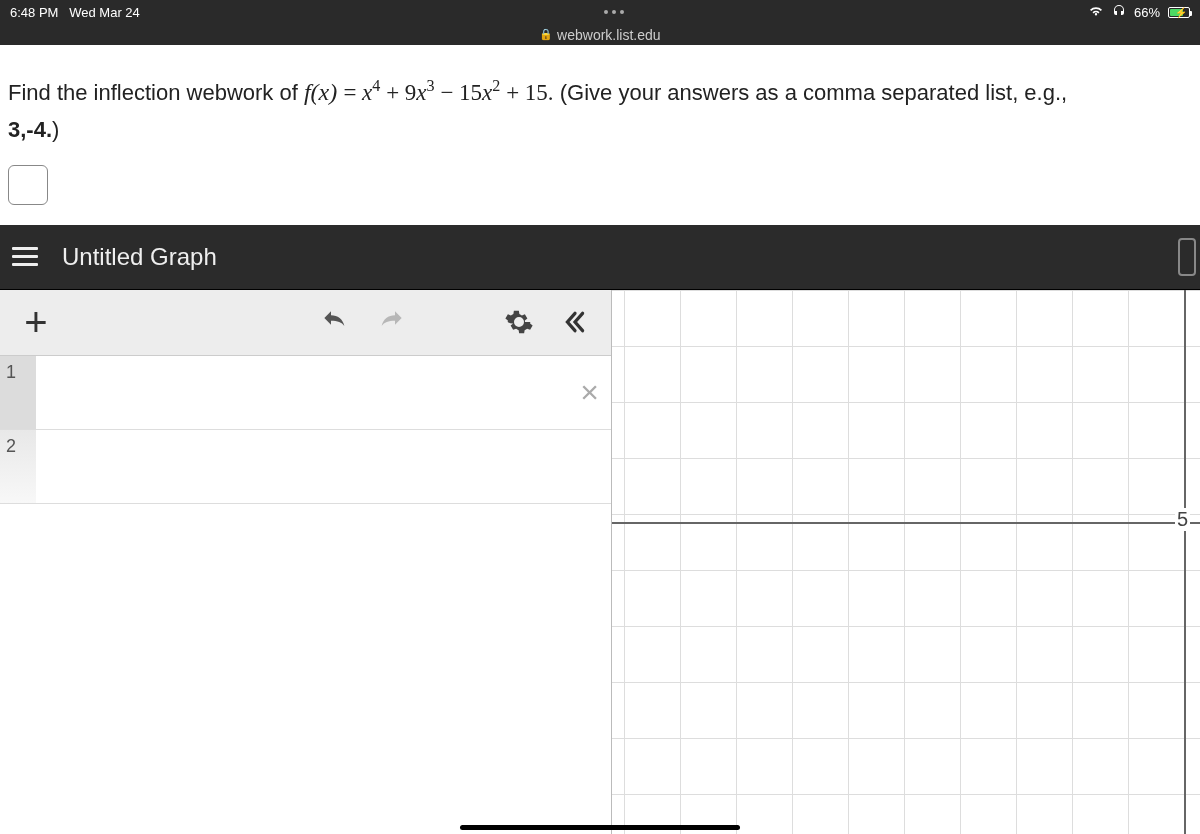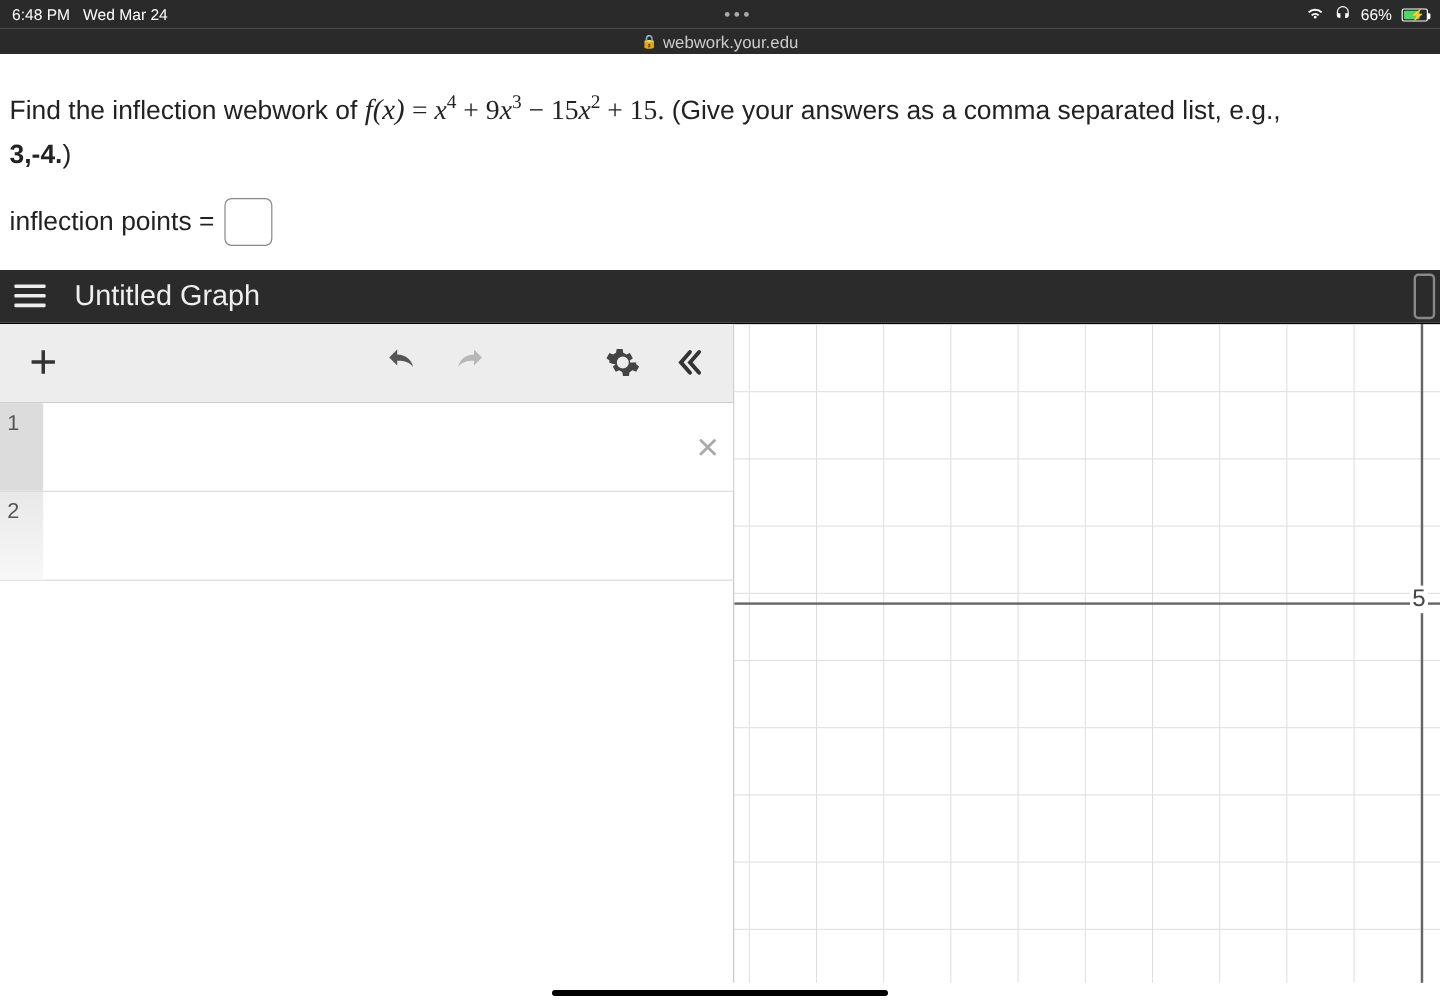--- a/index.html
+++ b/index.html
@@ -58,21 +58,21 @@
   }
   .answer-input {
     width: 40px;
     height: 40px;
     border: 1px solid #888;
     border-radius: 6px;
     font-size: 18px;
     padding: 4px;
   }
   .desmos-header {
-    height: 44px;
+    height: 64px;
     background: #2b2b2b;
     display: flex;
     align-items: center;
     padding: 0 12px;
     color: #eee;
   }
   .hamburger { width:30px; display:flex; flex-direction:column; gap:5px; cursor:pointer;}
   .hamburger span { display:block; height:3px; background:#eee; width:26px; border-radius:1px;}
   .graph-title { font-size:24px; margin-left:20px; color:#eee; }
   .desmos-logo { margin-left:auto; margin-right:150px; font-size:36px; color:#fff; font-family: -apple-system, sans-serif; letter-spacing:0.5px; font-weight:400;}
@@ -205,34 +205,33 @@
     <span>66%</span>
     <span class="battery-box">
       <span class="battery-fill"></span>
       <span class="charge-icon">⚡</span>
     </span>
   </div>
 </div>
 
 <div class="url-bar">
   <span class="lock">🔒</span>
-  <span>webwork.your.edu</span>
+  <span>webwork.list.edu</span>
 </div>
 
 <div class="problem">
   <span>Find the inflection webwork of </span>
   <span class="math-fx">f(x)</span>
   <span class="math-eq"> = </span>
   <span class="math-eq"><i>x</i><sup>4</sup> + 9<i>x</i><sup>3</sup> − 15<i>x</i><sup>2</sup> + 15.</span>
   <span> (Give your answers as a comma separated list, e.g.,</span><br>
   <b><span>3,-4.</span></b><span>)</span>
 </div>
 
 <div class="answer-row">
-  <span>inflection points =</span>
   <input class="answer-input" type="text" style="">
 </div>
 
 <div class="desmos-header" style="position:relative;">
   <div class="hamburger">
     <span></span>
       <span></span>
       <span></span>
   </div>
   <div class="graph-title">Untitled Graph</div>

